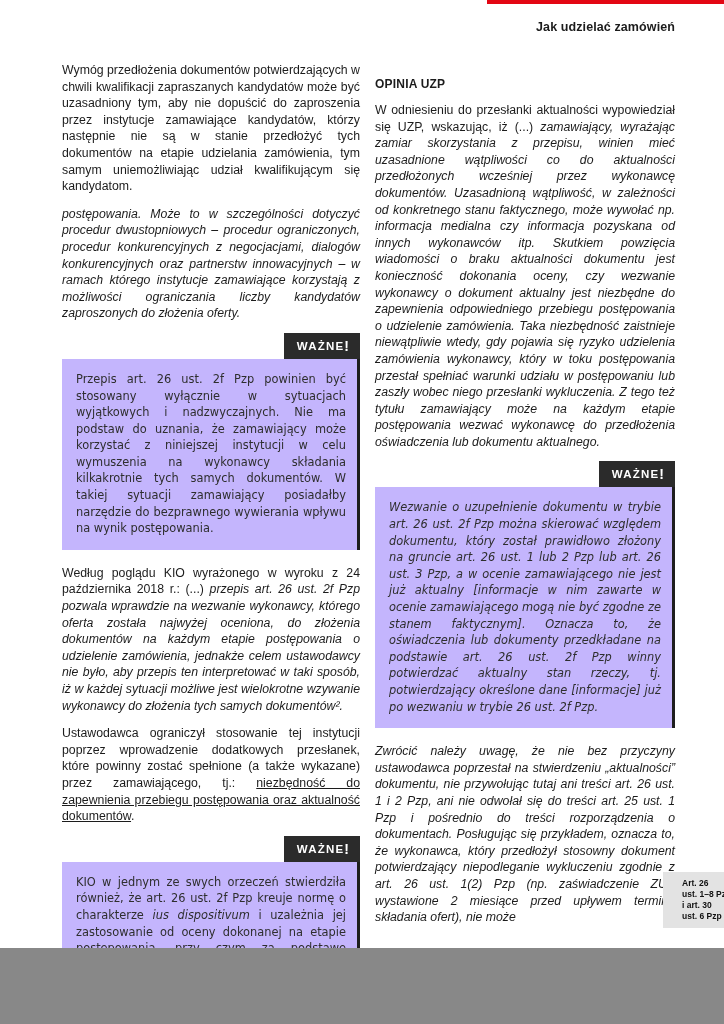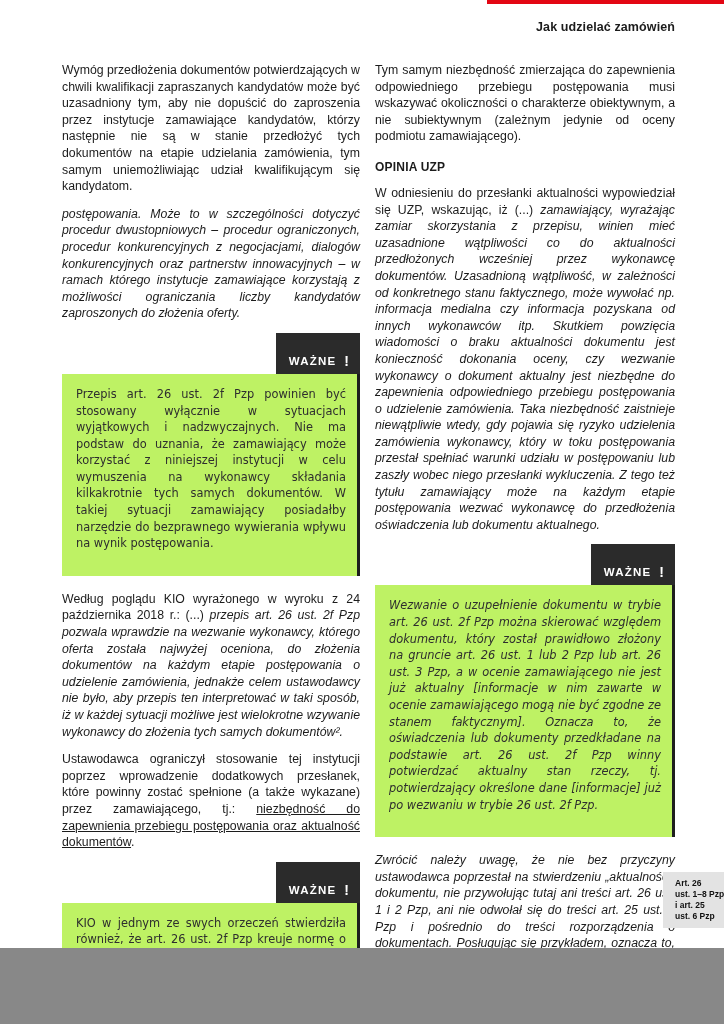--- a/index.html
+++ b/index.html
@@ -34,38 +34,38 @@
   h2.section {
     font-size:12px; font-weight:bold;
     margin:15px 0 11px 0; letter-spacing:0.2px;
   }
 
   .imp { margin:2px 0 15px 0; }
   .badge-row { display:flex; justify-content:flex-end; }
   .badge {
     background:#2b2b2b; color:#ffffff;
     font-weight:bold; font-size:11.5px; letter-spacing:1.2px;
-    padding:20px 11px 5px 13px;
-    display:flex; align-items:center; gap:8px;
+    padding:5px 11px 5px 13px;
+    display:flex; align-items:center; 
   }
   .badge .excl { font-size:14px; letter-spacing:0; }
   .graybox {
-    background:#bef264;
+    background:#c4b5fd;
     border-right:3px solid #1e1e1e;
-    padding:12px 11px 24px 14px;
+    padding:12px 11px 13px 14px;
     font-family:"DejaVu Sans", sans-serif;
     font-size:11.4px; line-height:16.6px;
     color:#2e2e2e; text-align:justify;
   }
   .graybox p { margin:0; }
 
   .margin-note {
     position:absolute; left:663px; top:872px; width:61px;
     background:#e3e3e3;
-    padding:6px 2px 6px 12px;
+    padding:6px 2px 6px 19px;
     font-size:8.5px; font-weight:bold; line-height:11px;
     color:#111111; box-sizing:border-box;
   }
   .margin-note div { white-space:nowrap; }
 
   .footer-center {
     position:absolute; top:984px; left:0; right:0;
     text-align:center; font-size:10.5px; font-weight:bold;font-family:Liberation Serif, serif;
   }
   .page-num {
@@ -108,21 +108,20 @@
           <span class="excl">!</span>
         </div>
       </div>
       <div class="graybox">
         <p><span>KIO w jednym ze swych orzeczeń stwierdziła również, że art. 26 ust. 2f Pzp kreuje normę o charakterze </span><span class="it">ius dispositivum</span><span> i uzależnia jej zastosowanie od oceny dokonanej na etapie postępowania, przy czym za podstawę uznania, że mamy do czynienia z sytuacją zmierzającą do zapewnienia odpowiedniego przebiegu postępowania [podkreślenie KIO], należałoby uznać okoliczności o charakterze obiektywnym³.</span></p>
       </div>
     </div>
   </div>
 
   <div class="col col-right">
-    <p class="body">Tym samym niezbędność zmierzająca do zapewnienia odpowiedniego przebiegu postępowania musi wskazywać okoliczności o charakterze obiektywnym, a nie subiektywnym (zależnym jedynie od oceny podmiotu zamawiającego).</p>
 
     <h2 class="section">OPINIA UZP</h2>
 
     <p class="body"><span>W odniesieniu do przesłanki aktualności wypowiedział się UZP, wskazując, iż (...) </span><span class="it">zamawiający, wyrażając zamiar skorzystania z przepisu, winien mieć uzasadnione wątpliwości co do aktualności przedłożonych wcześniej przez wykonawcę dokumentów. Uzasadnioną wątpliwość, w zależności od konkretnego stanu faktycznego, może wywołać np. informacja medialna czy informacja pozyskana od innych wykonawców itp. Skutkiem powzięcia wiadomości o braku aktualności dokumentu jest konieczność dokonania oceny, czy wezwanie wykonawcy o dokument aktualny jest niezbędne do zapewnienia odpowiedniego przebiegu postępowania o udzielenie zamówienia. Taka niezbędność zaistnieje niewątpliwie wtedy, gdy pojawia się ryzyko udzielenia zamówienia wykonawcy, który w toku postępowania przestał spełniać warunki udziału w postępowaniu lub zaszły wobec niego przesłanki wykluczenia. Z tego też tytułu zamawiający może na każdym etapie postępowania wezwać wykonawcę do przedłożenia oświadczenia lub dokumentu aktualnego.</span></p>
 
     <div class="imp">
       <div class="badge-row">
         <div class="badge">
           <span>WAŻNE</span>
           <span class="excl">!</span>
@@ -132,19 +131,19 @@
         <p class="it">Wezwanie o uzupełnienie dokumentu w trybie art. 26 ust. 2f Pzp można skierować względem dokumentu, który został prawidłowo złożony na gruncie art. 26 ust. 1 lub 2 Pzp lub art. 26 ust. 3 Pzp, a w ocenie zamawiającego nie jest już aktualny [informacje w nim zawarte w ocenie zamawiającego mogą nie być zgodne ze stanem faktycznym]. Oznacza to, że oświadczenia lub dokumenty przedkładane na podstawie art. 26 ust. 2f Pzp winny potwierdzać aktualny stan rzeczy, tj. potwierdzający określone dane [informacje] już po wezwaniu w trybie 26 ust. 2f Pzp.</p>
       </div>
     </div>
 
     <p class="body it">Zwrócić należy uwagę, że nie bez przyczyny ustawodawca poprzestał na stwierdzeniu „aktualności” dokumentu, nie przywołując tutaj ani treści art. 26 ust. 1 i 2 Pzp, ani nie odwołał się do treści art. 25 ust. 1 Pzp i pośrednio do treści rozporządzenia o dokumentach. Posługując się przykładem, oznacza to, że wykonawca, który przedłożył stosowny dokument potwierdzający niepodleganie wykluczeniu zgodnie z art. 26 ust. 1(2) Pzp (np. zaświadczenie ZUS wystawione 2 miesiące przed upływem terminu składania ofert), nie może</p>
   </div>
 
   <div class="margin-note">
     <div>Art. 26</div>
     <div>ust. 1–8 Pzp</div>
-    <div>i art. 25</div>
+    <div>i art. 30</div>
     <div>ust. 6 Pzp</div>
   </div>
 
   <div class="footer-center">LISTOPAD 2019 [nr 10]</div>
   <div class="page-num">33</div>
 </div>
 
 </body></html>

